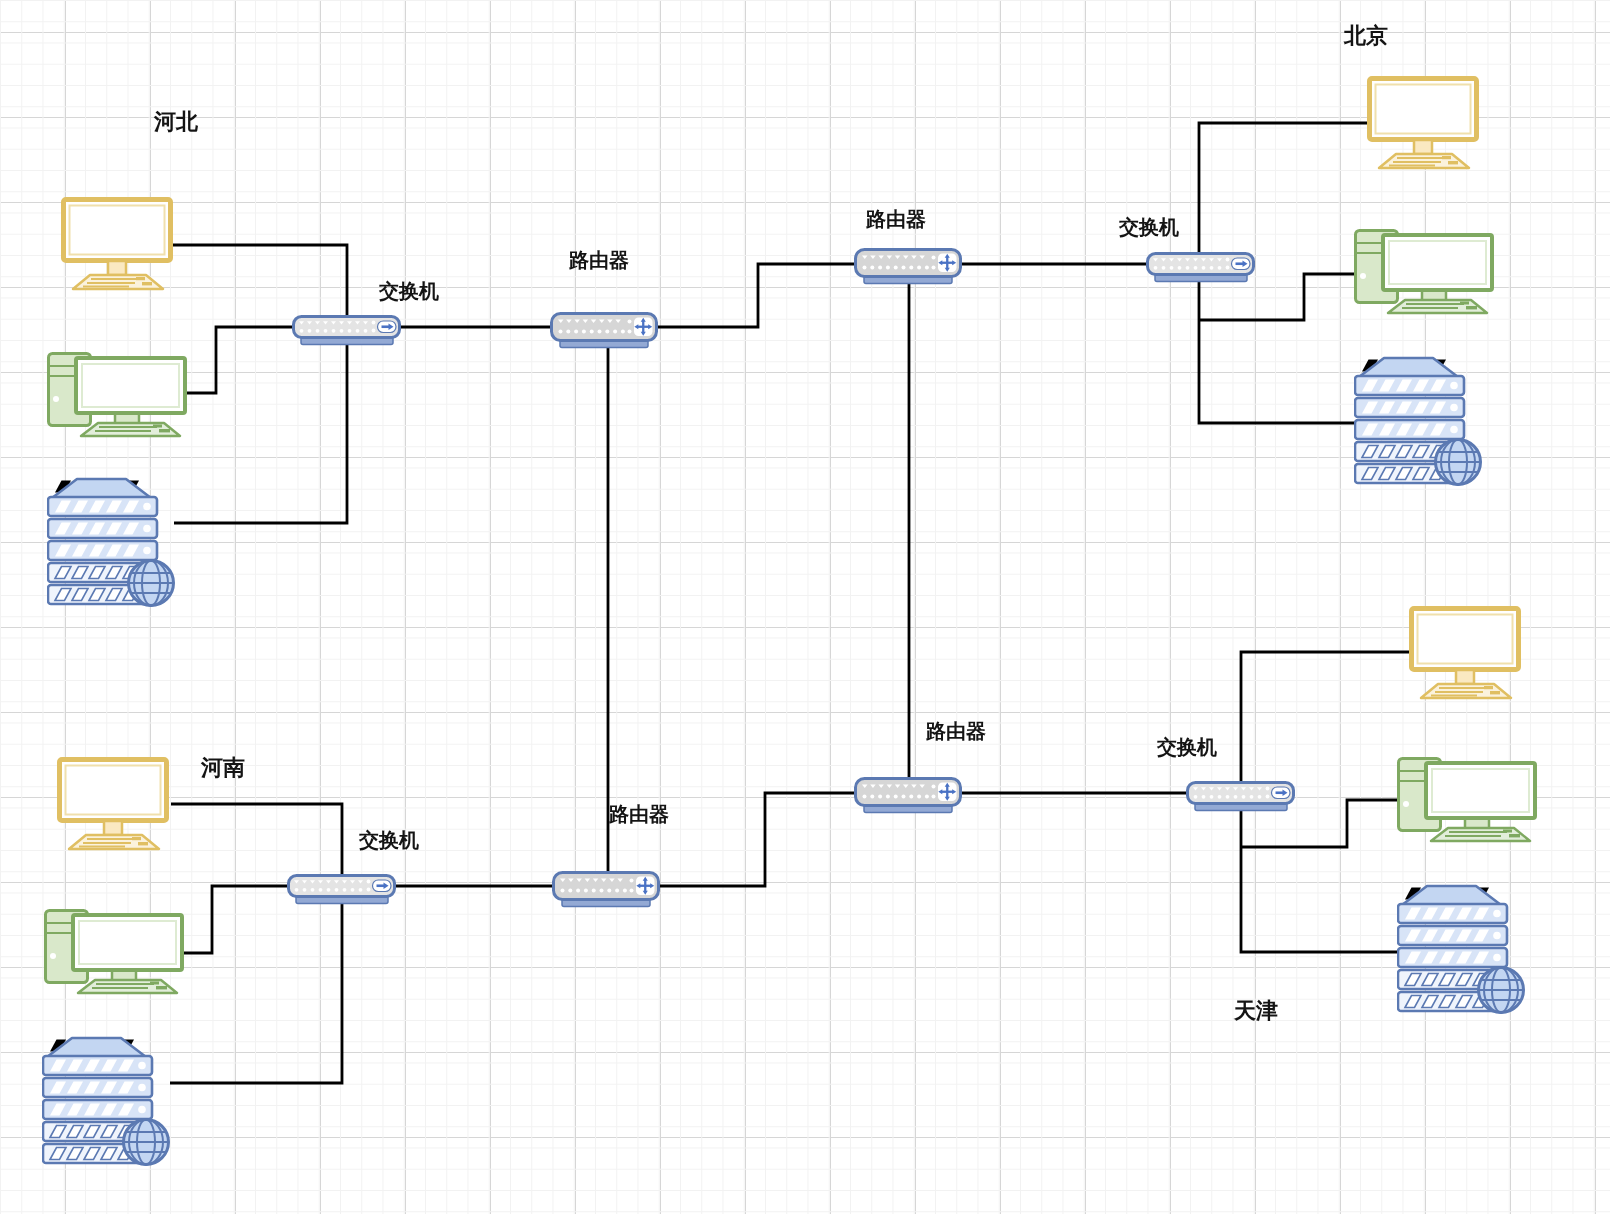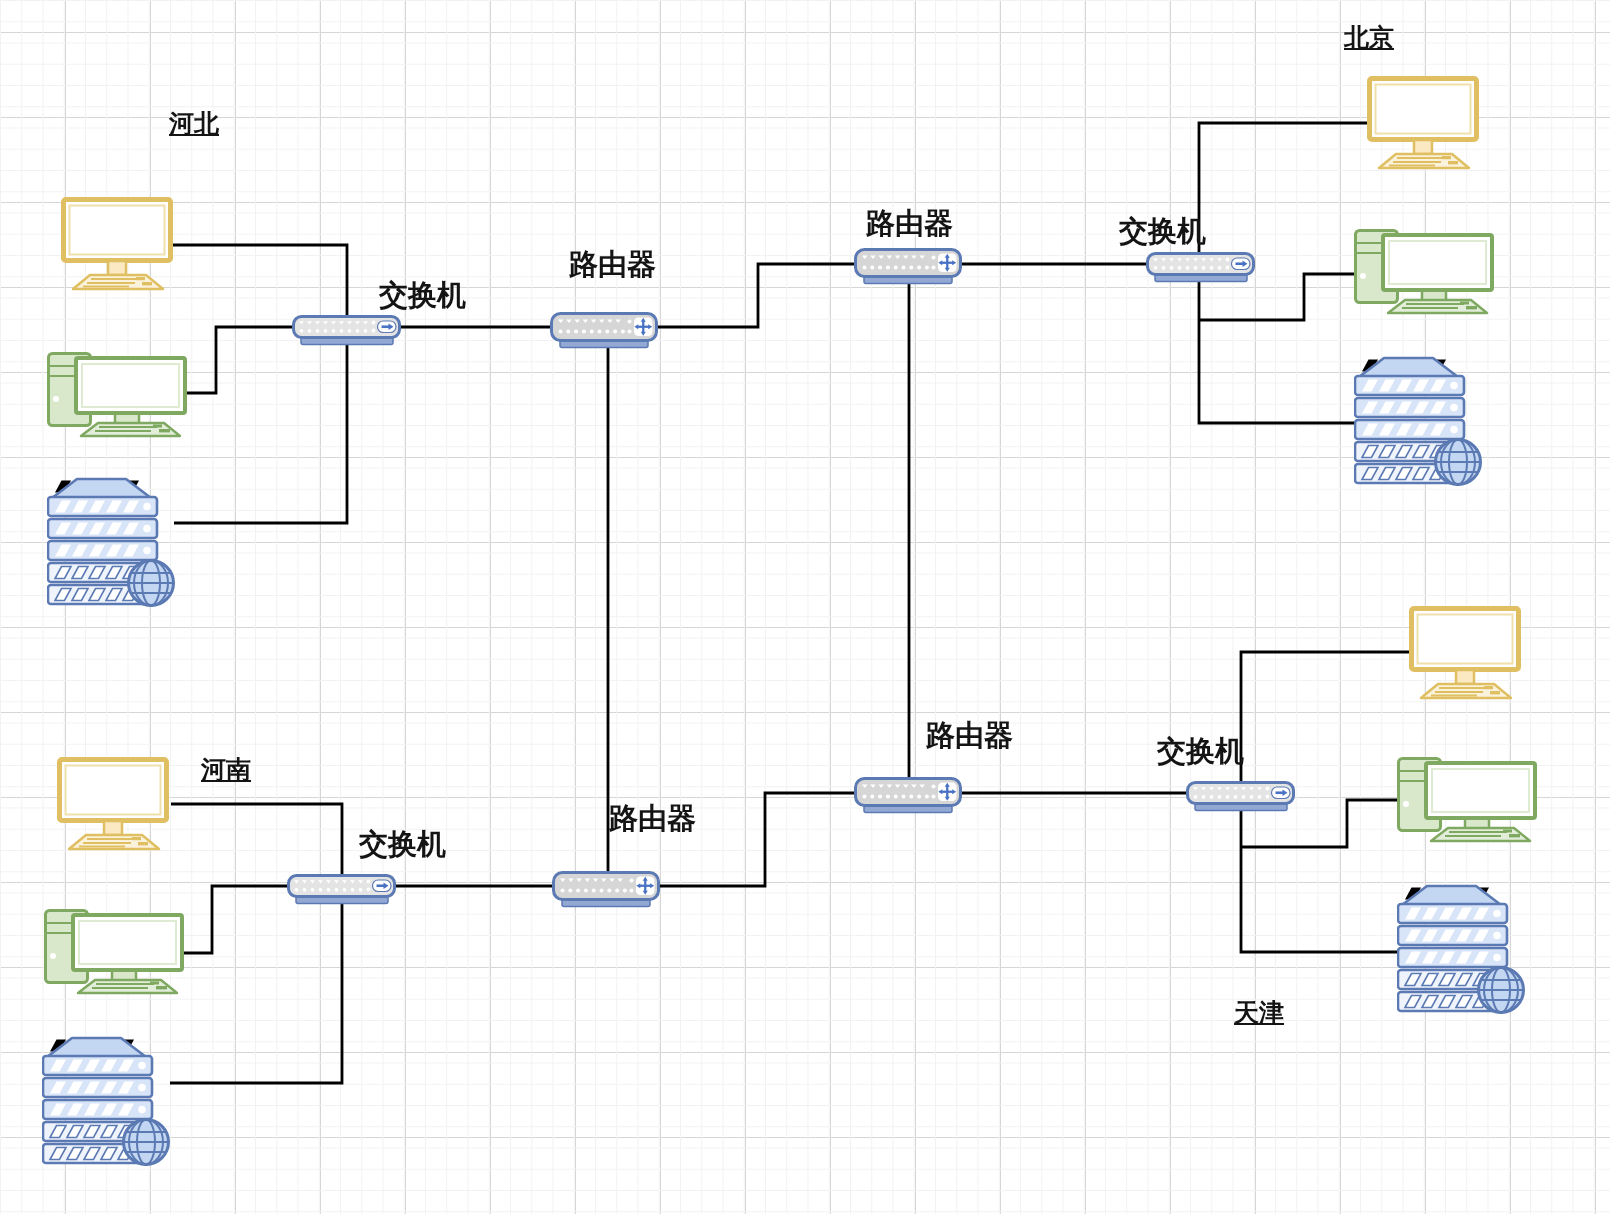--- a/index.html
+++ b/index.html
@@ -15,24 +15,24 @@
       linear-gradient(90deg, #d6d6d6 1px, transparent 1px);
     background-size:21.25px 21.25px,21.25px 21.25px,85px 85px,85px 85px;
     background-position:0 0,0 0,-20px 32px,-20px 32px;
     font-family:"Liberation Sans","DejaVu Sans",sans-serif;
   }
   #wires{position:absolute;left:0;top:0;z-index:1;}
   #wires path{stroke:#000;stroke-width:2.8;fill:none;}
   .node{position:absolute;z-index:2;}
   .lbl{
     position:absolute;z-index:3;
-    font-weight:600;font-size:29px;color:#141414;
+    font-weight:600;font-size:20px;color:#141414;
     white-space:nowrap;line-height:1.1;
   }
-  .lbl.region{font-size:25px;text-decoration:underline;}
+  .lbl.region{font-size:22px;}
 </style>
 </head>
 <body>
 
 <div id="canvas">
 
   <svg width="0" height="0" style="position:absolute" aria-hidden="true">
     <defs>
 
       <symbol id="sym-monitor" viewBox="0 0 112 95">
@@ -173,21 +173,21 @@
     <path d="M1199 320 H1304 V274 H1356"></path>
     <path d="M171 804 H342 V1083 H170"></path>
     <path d="M183 953 H212 V886 H289"></path>
     <path d="M395 886 H554"></path>
     <path d="M657 886 H765 V793 H856"></path>
     <path d="M959 793 H1188"></path>
     <path d="M1410 652 H1241 V952 H1400"></path>
     <path d="M1241 847 H1347 V800 H1400"></path>
   </svg>
 
-  <div class="lbl region" style="left:169px;top:110px">河北</div>
+  <div class="lbl region" style="left:154px;top:110px">河北</div>
   <div class="lbl region" style="left:1344px;top:24px">北京</div>
   <div class="lbl region" style="left:201px;top:756px">河南</div>
   <div class="lbl region" style="left:1234px;top:999px">天津</div>
 
   <div class="lbl" style="left:379px;top:280px">交换机</div>
   <div class="lbl" style="left:1119px;top:216px">交换机</div>
   <div class="lbl" style="left:359px;top:829px">交换机</div>
   <div class="lbl" style="left:1157px;top:736px">交换机</div>
   <div class="lbl" style="left:569px;top:249px">路由器</div>
   <div class="lbl" style="left:866px;top:208px">路由器</div>

